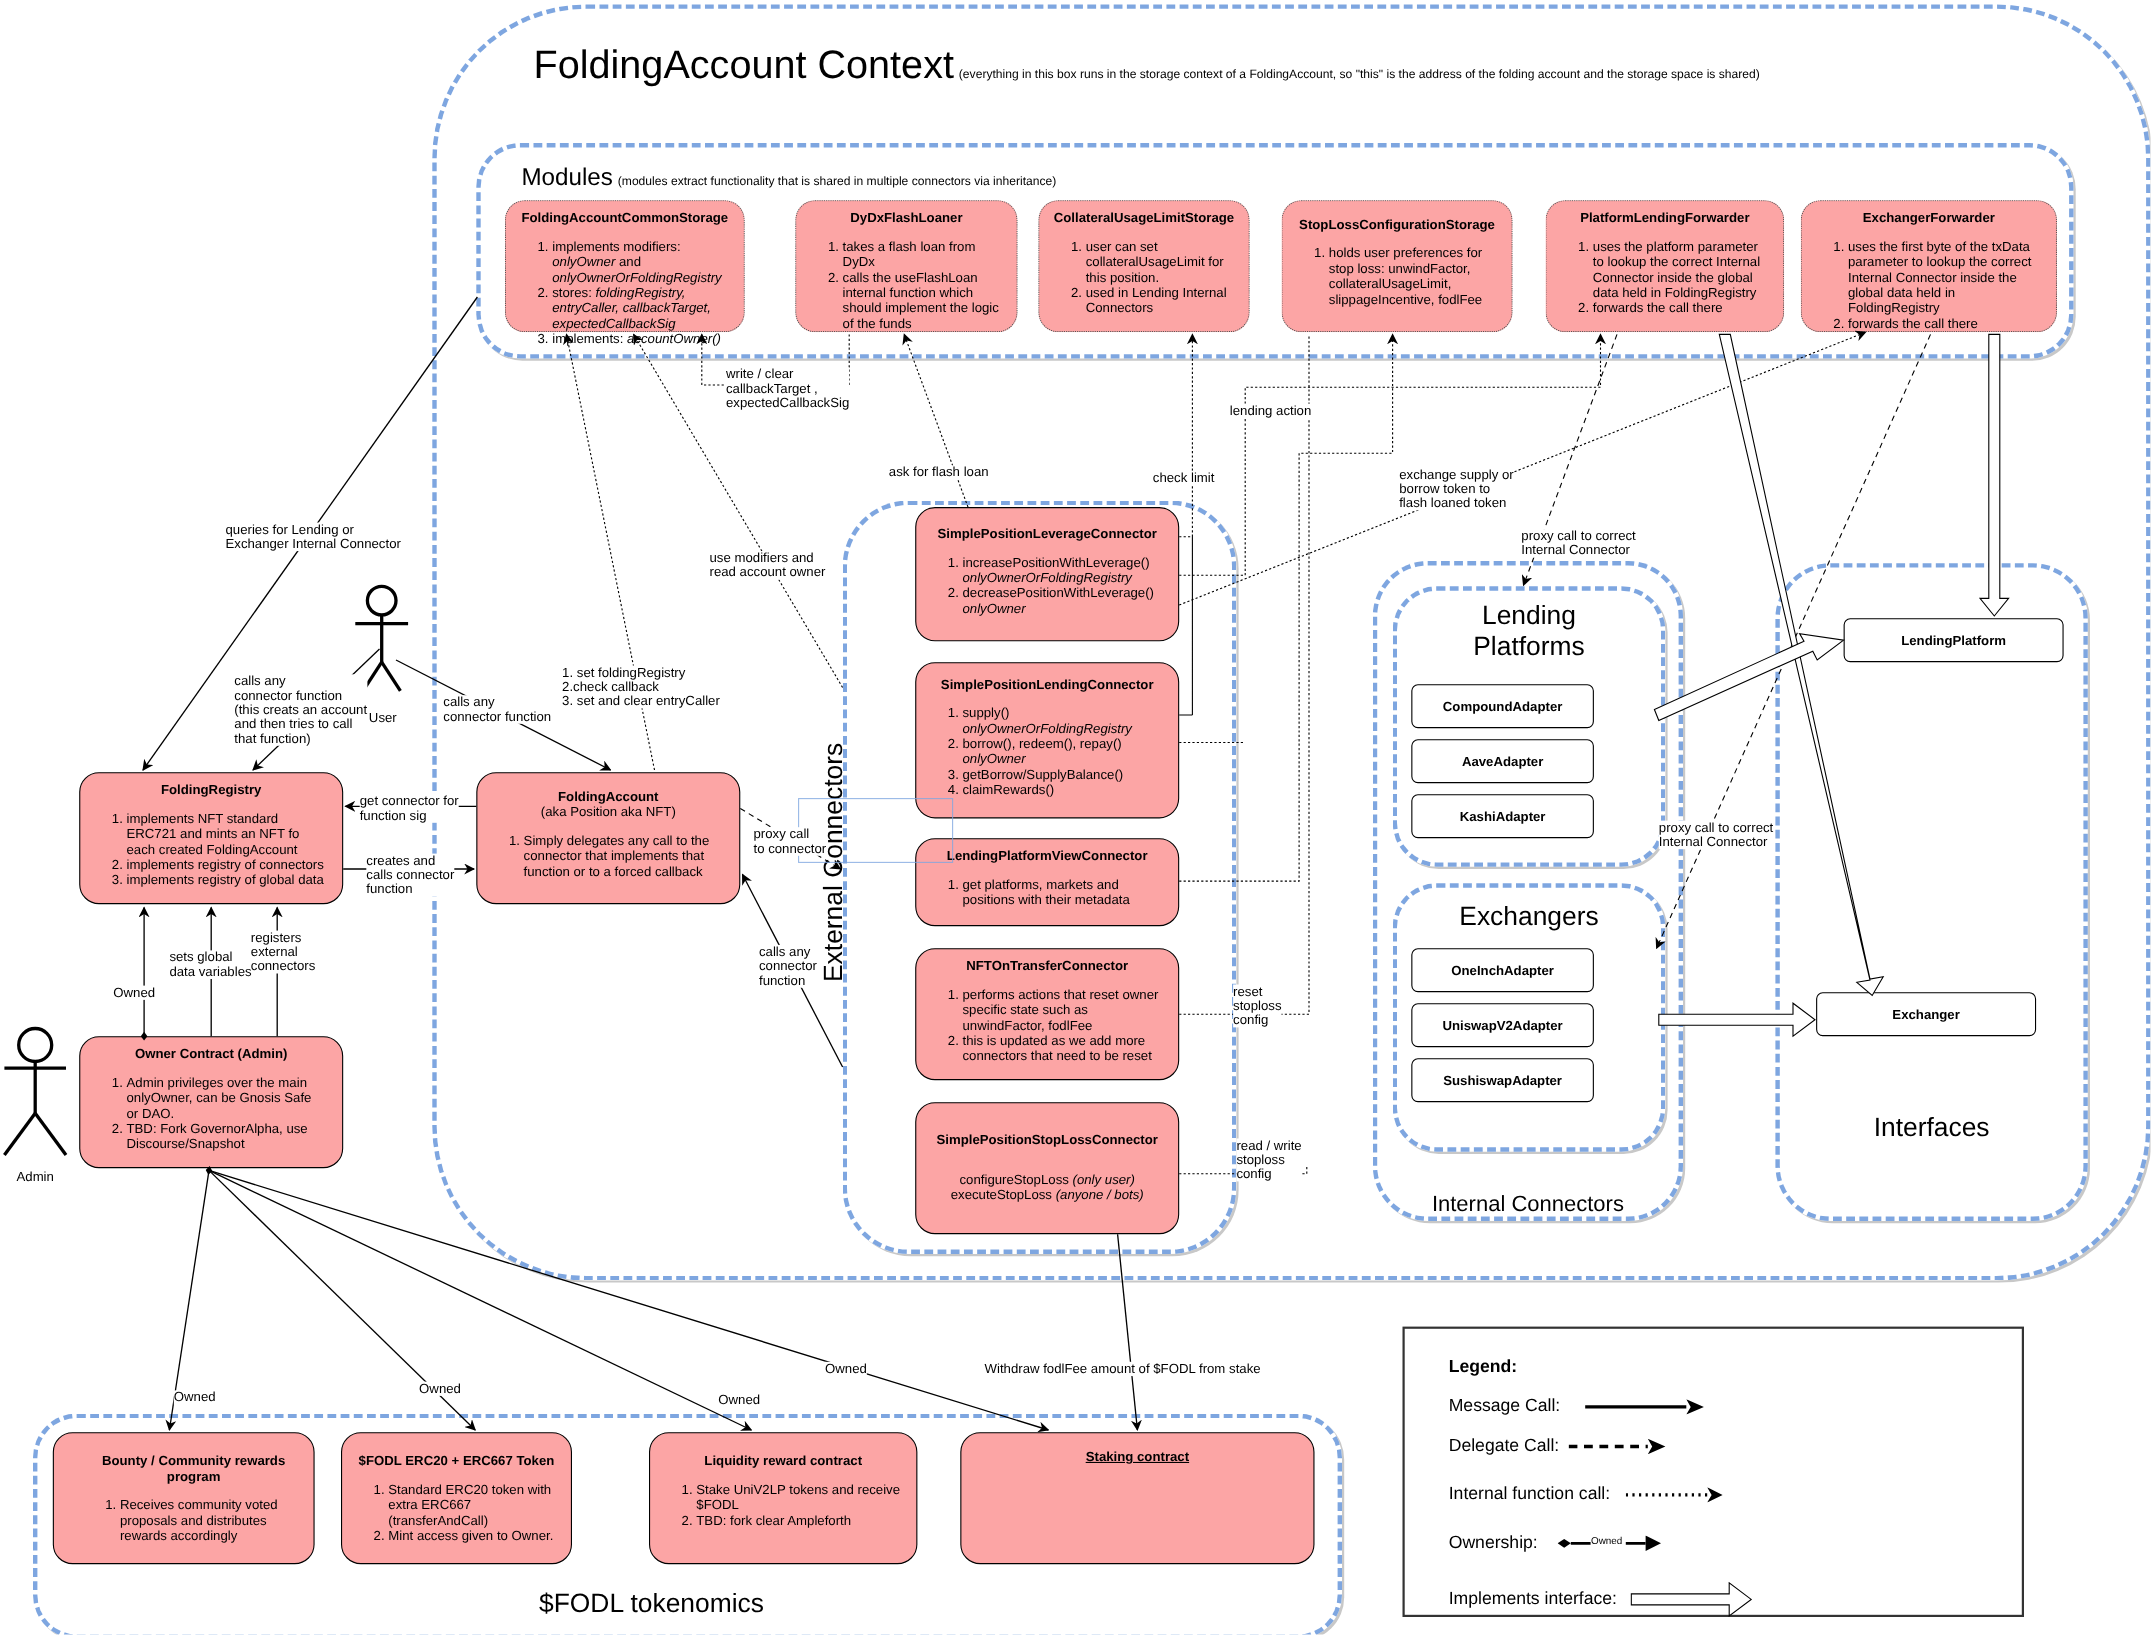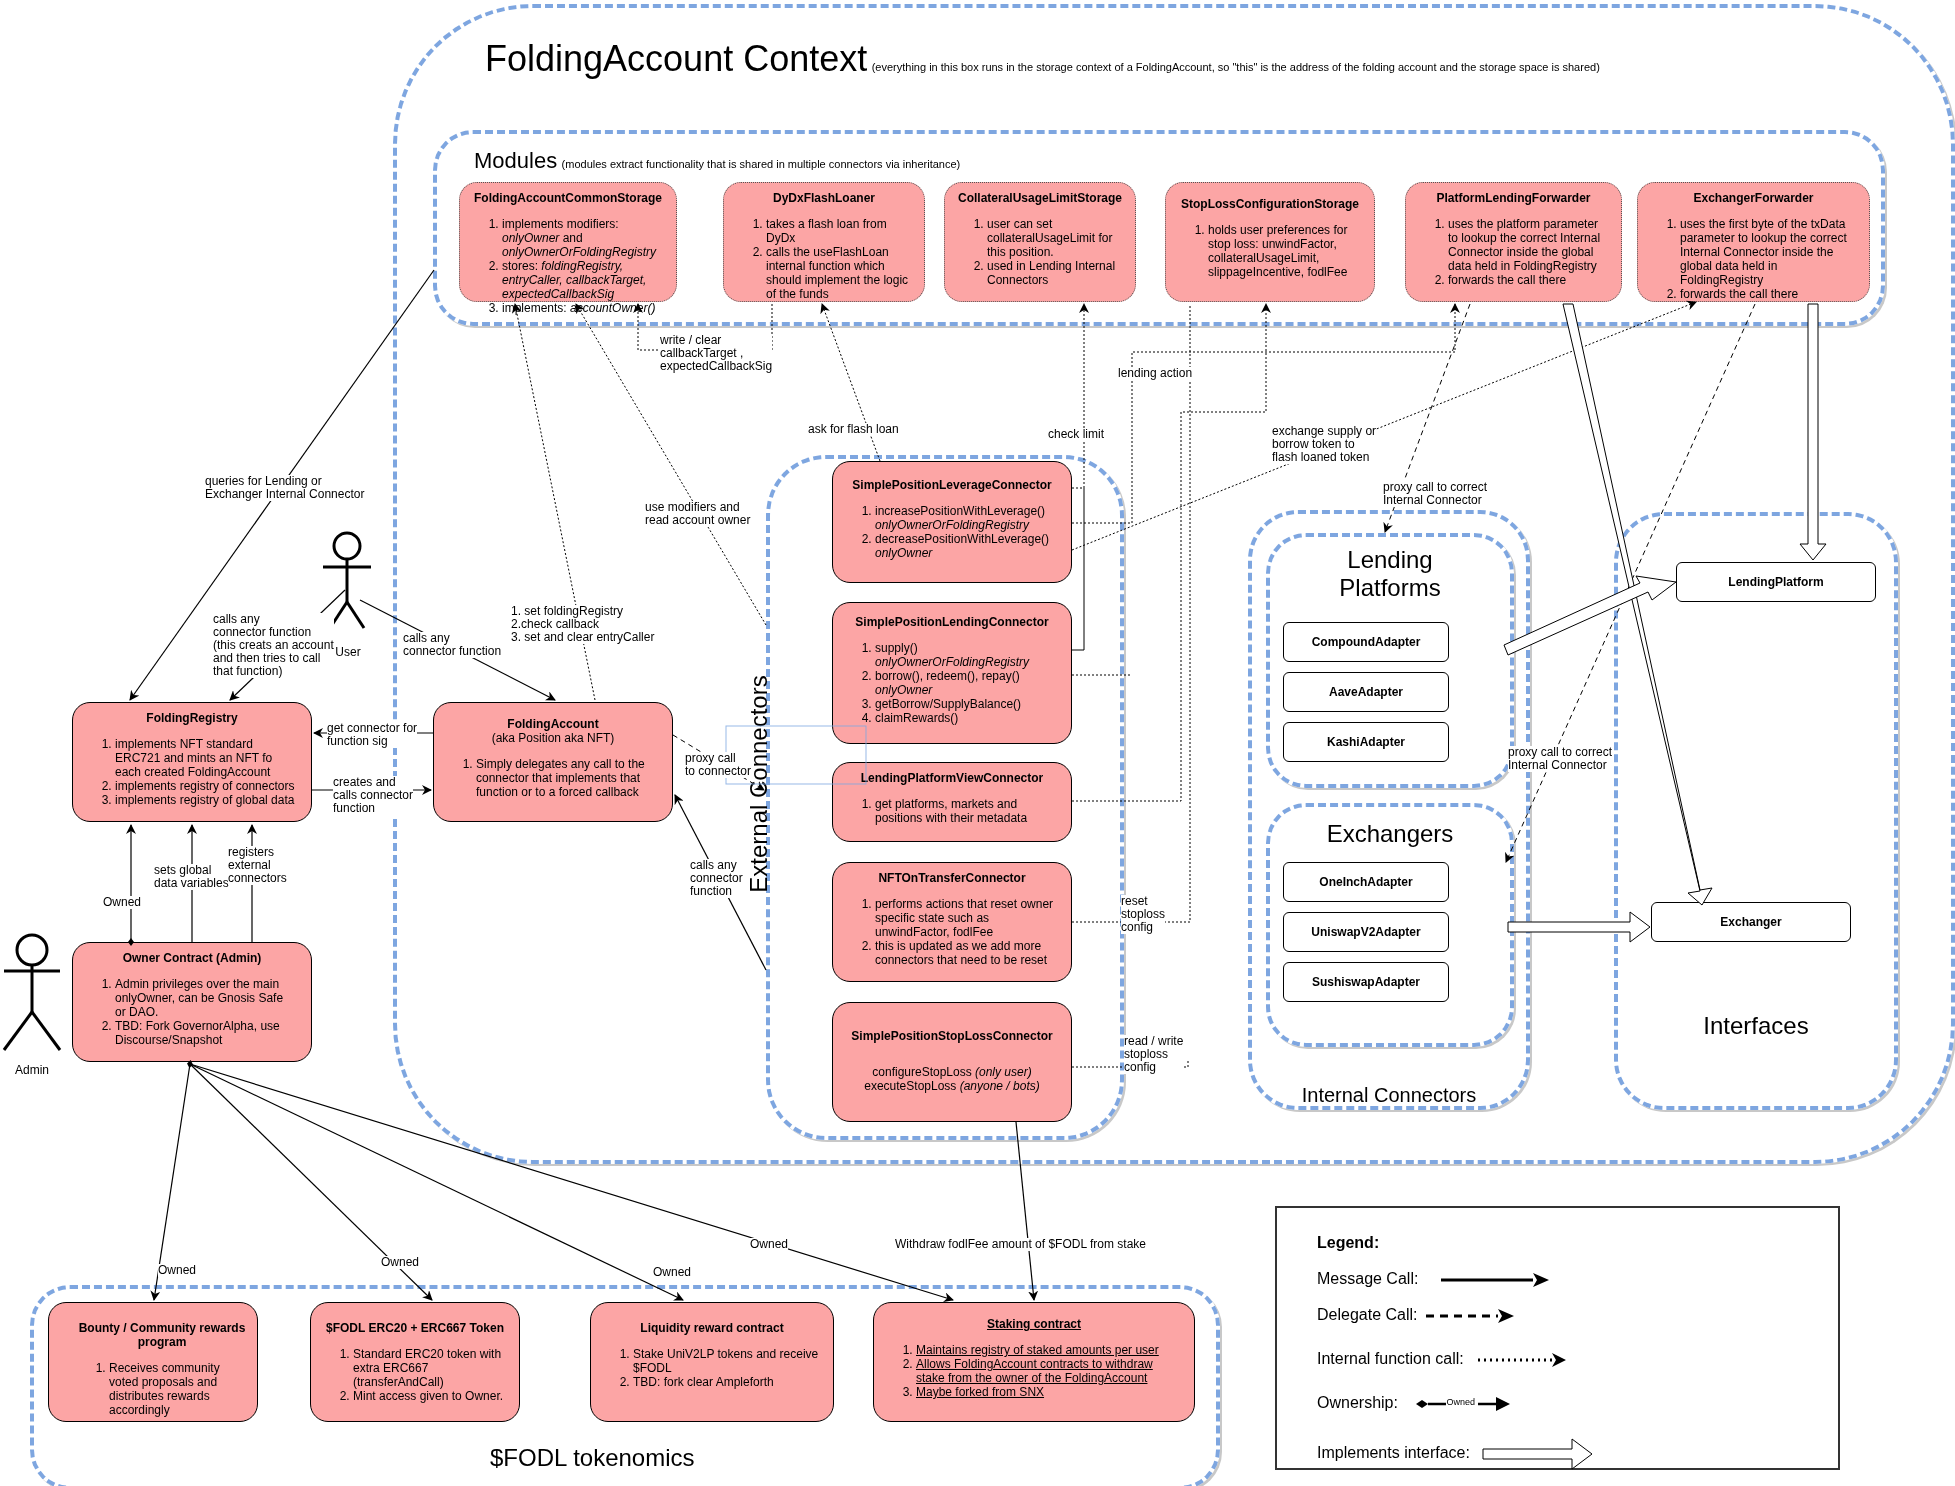--- a/index.html
+++ b/index.html
@@ -159,21 +159,21 @@
   </ol>
 </div>
 <div class="box" style="left:72px;top:942px;width:240px;height:120px;">
   <div class="title">Owner Contract (Admin)</div>
   <ol>
     <li>Admin privileges over the main onlyOwner, can be Gnosis Safe or DAO.</li>
     <li>TBD: Fork GovernorAlpha, use Discourse/Snapshot</li>
   </ol>
 </div>
 
-<div class="box" style="left:48px;top:1302px;width:210px;height:120px;padding-top:18px;padding-left:28px;">
+<div class="box" style="left:48px;top:1302px;width:238px;height:120px;padding-top:18px;padding-left:28px;">
   <div class="title">Bounty / Community rewards program</div>
   <ol>
       <li>Receives community voted proposals and distributes rewards accordingly</li>
     </ol>
 </div>
 <div class="box" style="left:310px;top:1302px;width:210px;height:120px;padding-top:18px;">
   <div class="title">$FODL ERC20 + ERC667 Token</div>
   <ol>
     <li>Standard ERC20 token with extra ERC667 (transferAndCall)</li>
     <li>Mint access given to Owner.</li>
@@ -181,25 +181,20 @@
 </div>
 <div class="box" style="left:590px;top:1302px;width:244px;height:120px;padding-top:18px;">
   <div class="title">Liquidity reward contract</div>
   <ol>
     <li>Stake UniV2LP tokens and receive $FODL</li>
     <li>TBD: fork clear Ampleforth</li>
   </ol>
 </div>
 <div class="box" style="left:873px;top:1302px;width:322px;height:120px;padding-top:14px;text-decoration:underline;">
   <div class="title">Staking contract</div>
-  <ol>
-    <li>Maintains registry of staked amounts per user</li>
-    <li>Allows FoldingAccount contracts to withdraw stake from the owner of the FoldingAccount</li>
-    <li>Maybe forked from SNX</li>
-  </ol>
 </div>
 
 <svg id="wires" viewBox="0 0 1955 1486" xmlns="http://www.w3.org/2000/svg">
   <defs>
     <marker id="arr" markerWidth="10" markerHeight="10" refX="9" refY="5" orient="auto" markerUnits="userSpaceOnUse">
       <path d="M0,0 L10,5 L0,10 L3,5 z" fill="#000"></path>
     </marker>
     <marker id="dia" markerWidth="10" markerHeight="10" refX="5" refY="5" orient="auto" markerUnits="userSpaceOnUse">
       <path d="M1,5 L5,2 L9,5 L5,8 z" fill="#000"></path>
     </marker>

